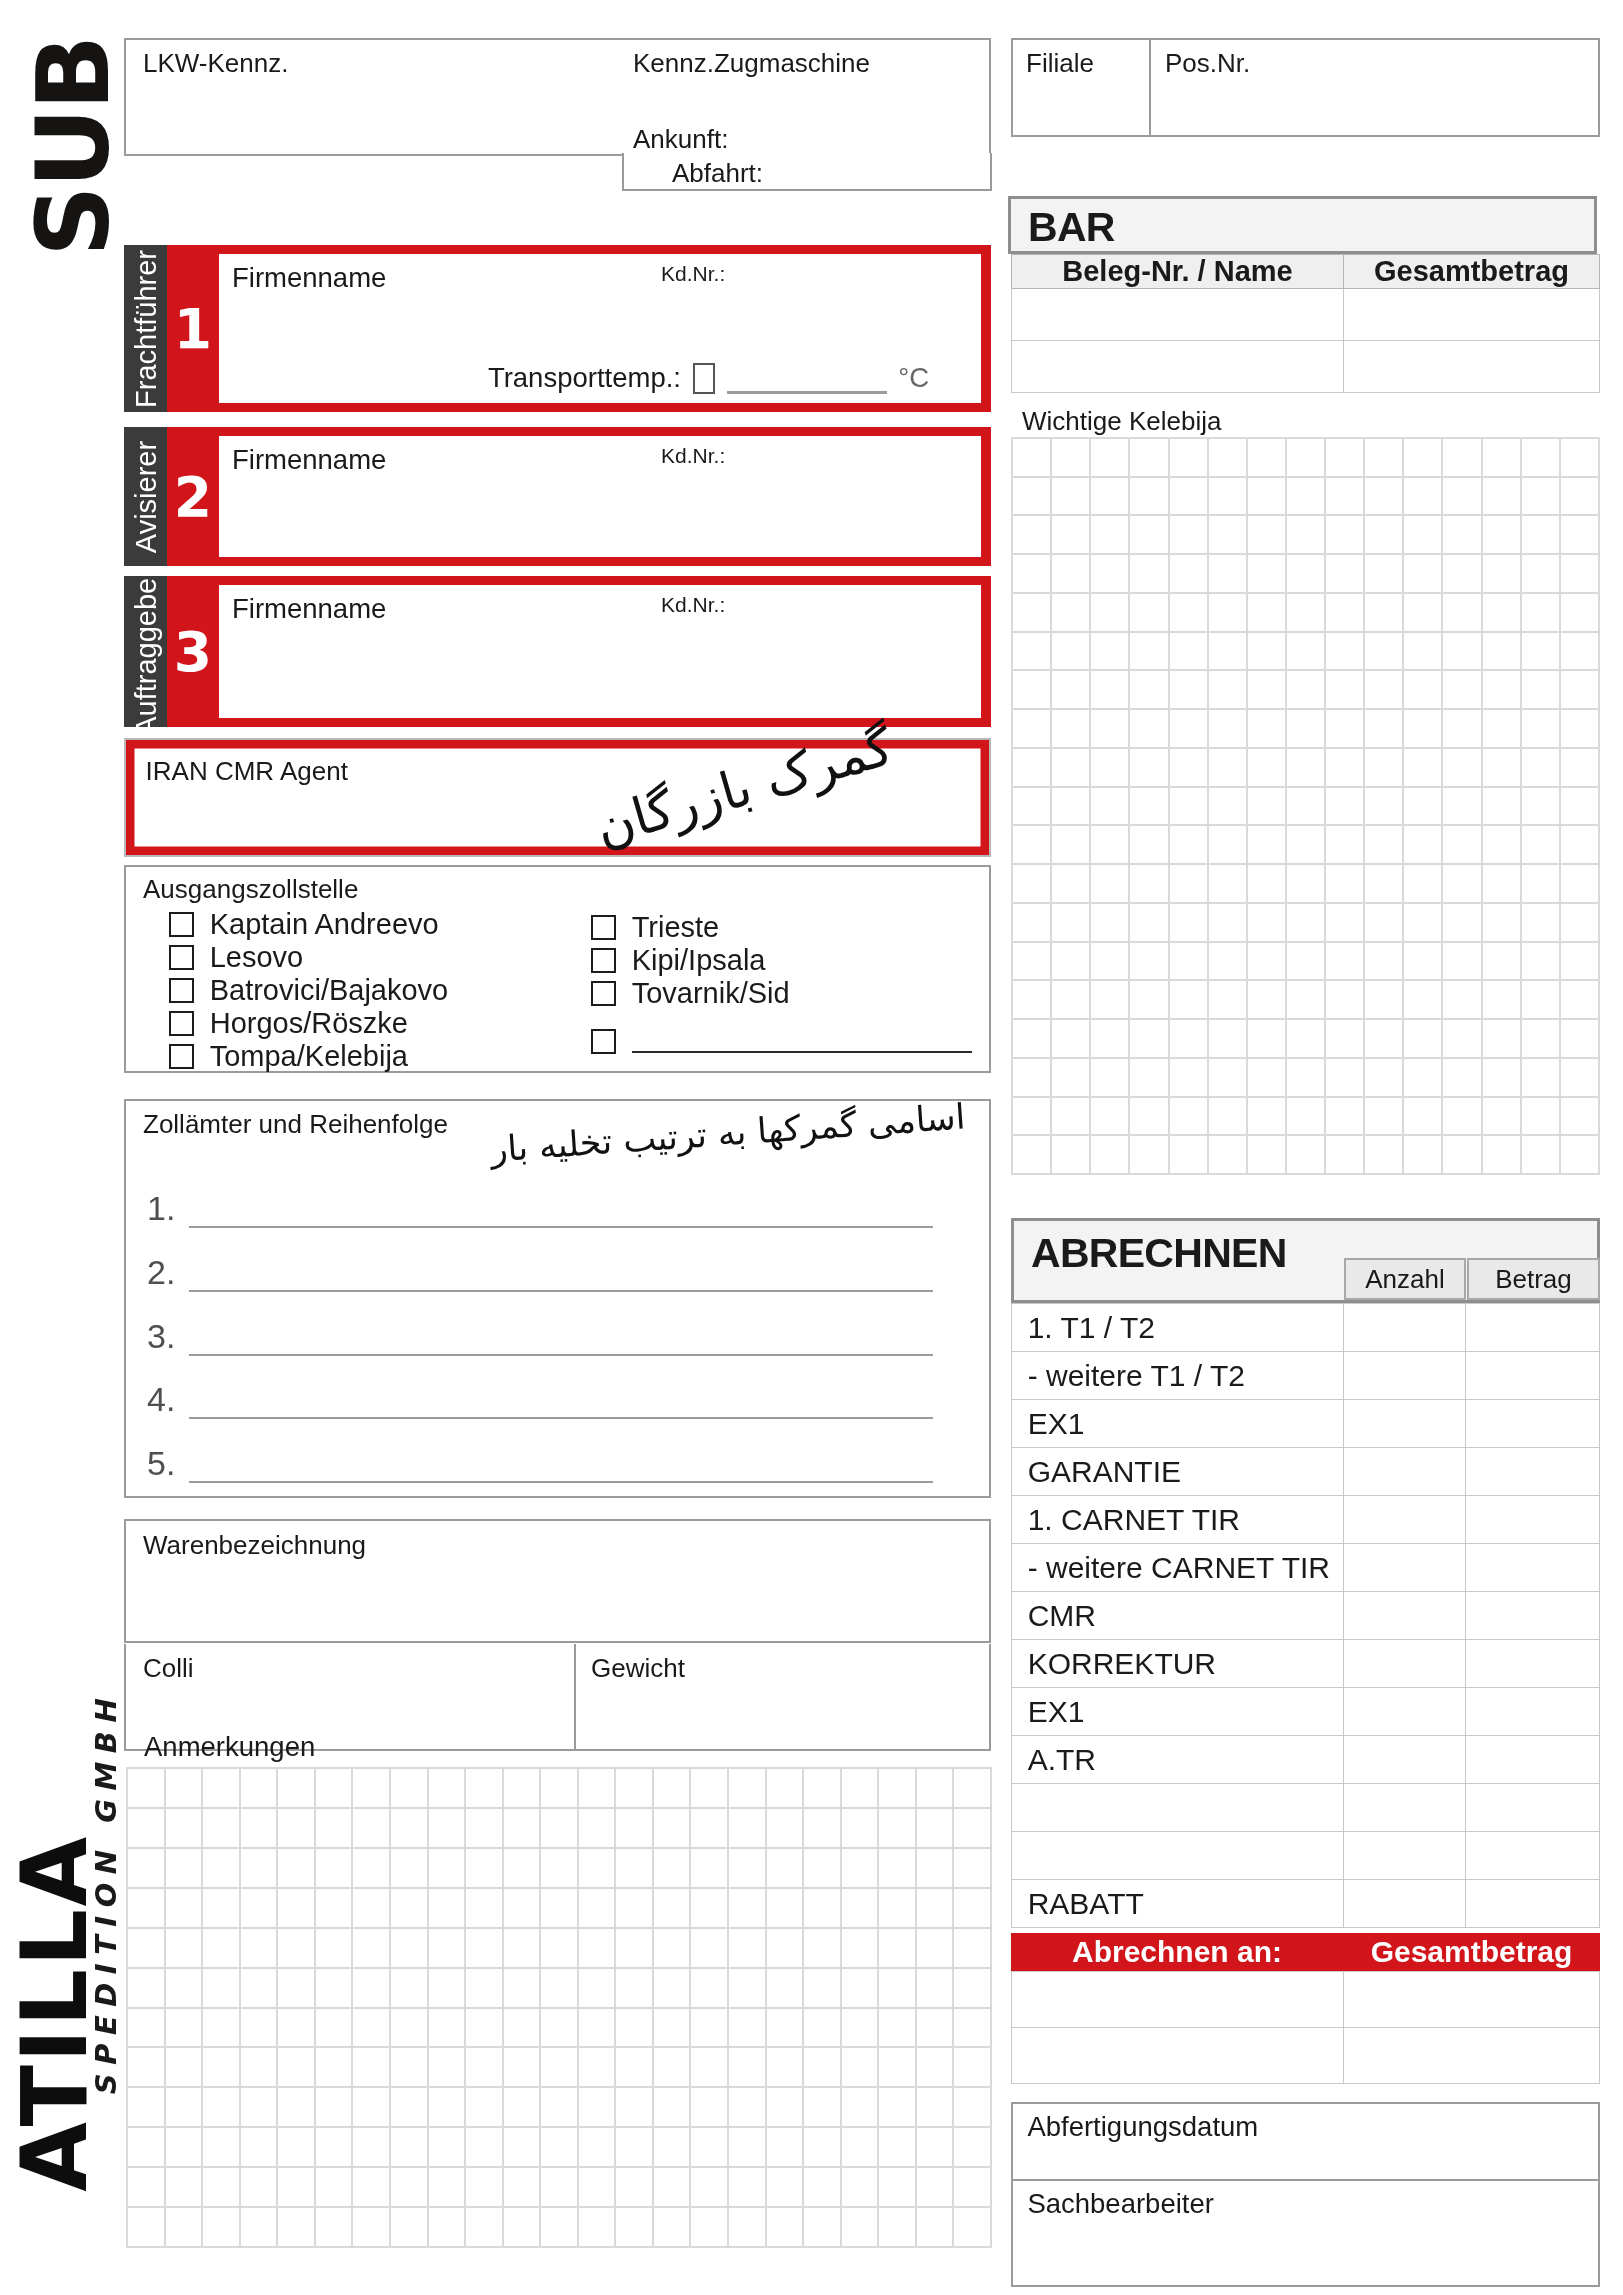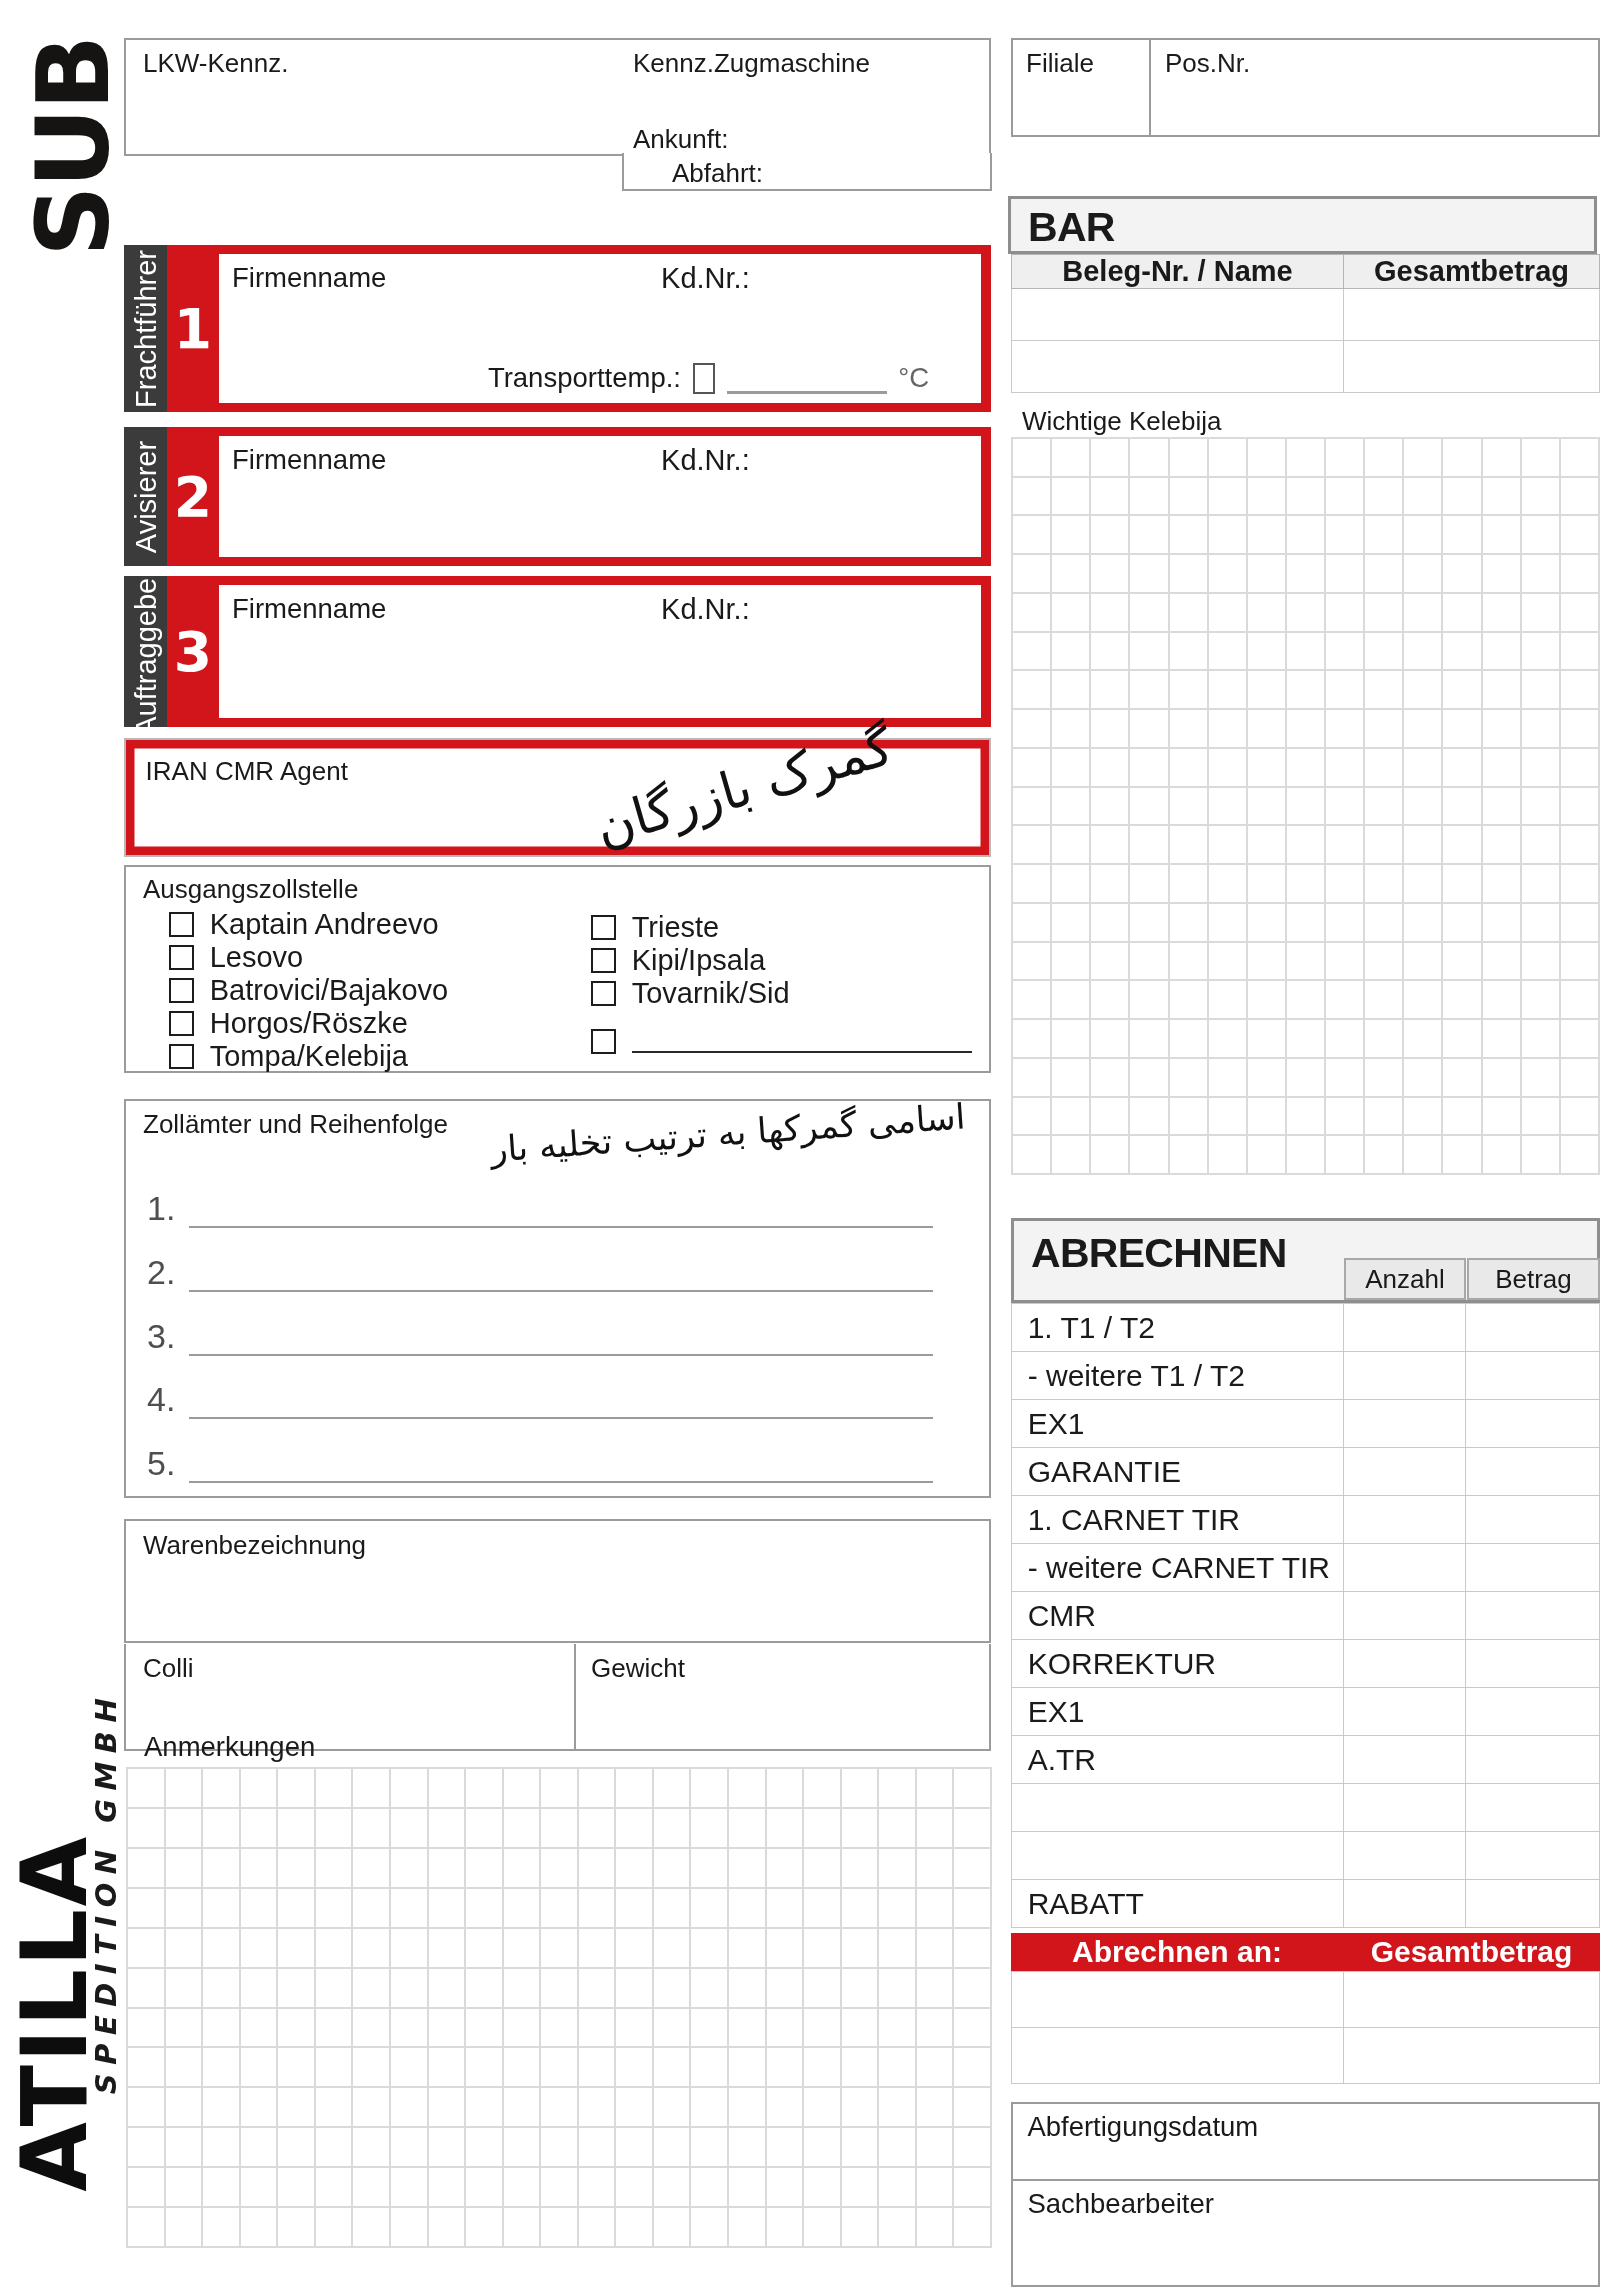--- a/index.html
+++ b/index.html
@@ -41,21 +41,21 @@
     white-space:nowrap; color:#fff; font-size:29px;
   }
   .party .redwrap { flex:1; background:var(--red); position:relative; padding:9.2px 9.8px 9.2px 52px; }
   .party .num {
     position:absolute; left:0; top:0; bottom:0; width:52px;
     display:flex; align-items:center; justify-content:center;
     color:#fff; font-size:55px; font-weight:bold; font-family:"DejaVu Sans", sans-serif;
   }
   .party .whitebox { background:#fff; width:100%; height:100%; position:relative; }
   .party .firm { position:absolute; left:13px; top:7.9px; font-size:27.5px; }
-  .party .kdnr { position:absolute; left:58%; top:7.9px; font-size:29px; }
+  .party .kdnr { position:absolute; left:58%; top:7.9px; font-size:21px; }
 
   .ttrow { position:absolute; right:52px; bottom:9.2px; display:flex; align-items:flex-end; gap:11.8px; }
   .ttrow .ttlabel { font-size:27.5px; }
   .ttrow .ttbox { width:22px; height:31px; border:2.6px solid #555; background:#fff; }
   .ttrow .ttline { width:160px; border-bottom:3.3px solid #9b9b9b; height:26px; }
   .ttrow .ttc { font-size:27.5px; color:#666; }
 
   
   .iran { position:absolute; left:124px; top:738px; width:867px; height:119px;
     border:2px solid #b8b8b8; box-shadow:inset 0 0 0 8.5px var(--red); background:#fff; }

